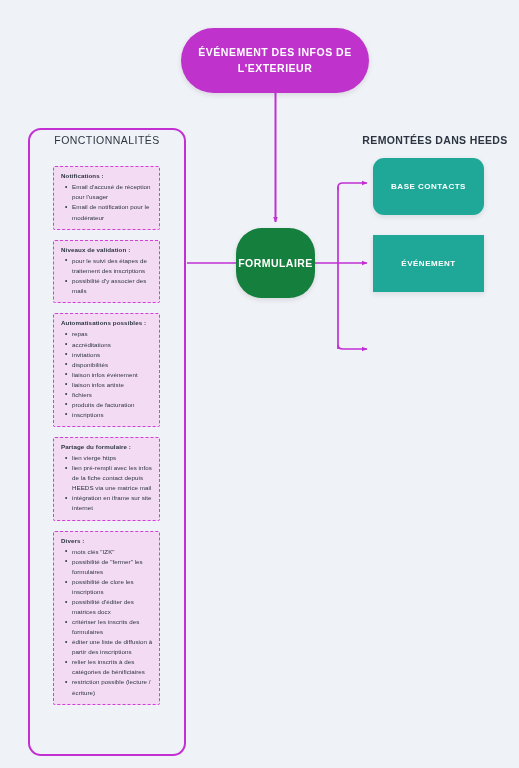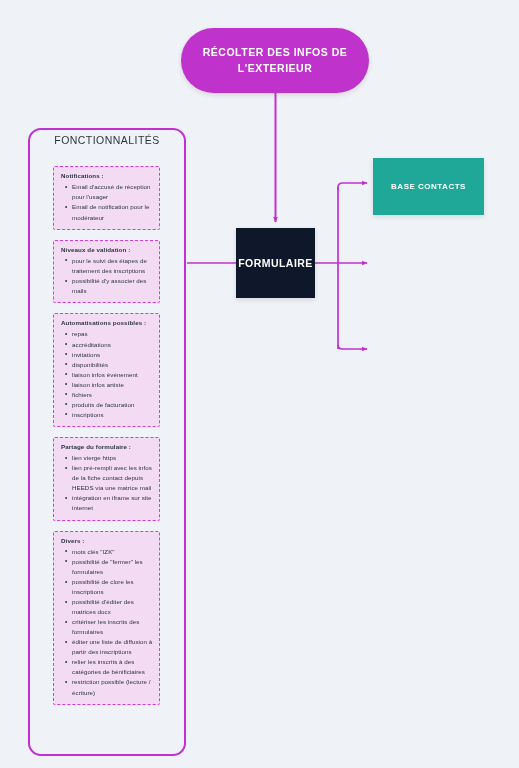--- a/index.html
+++ b/index.html
@@ -57,25 +57,26 @@
     padding: 0 16px;
   }
 
   
   .node-form {
     position: absolute;
     left: 236px;
     top: 228px;
     width: 79px;
     height: 70px;
-    background: #0f172a;
+    background: #15803d;
     display: flex;
     align-items: center;
     justify-content: center;
     box-shadow: 0 2px 5px rgba(60,40,80,.13);
+    border-radius: 26px;
   }
   .node-form-label {
     color: #ffffff;
     font-size: 10.5px;
     font-weight: bold;
     letter-spacing: .45px;
   }
 
   
   .panel {
@@ -166,21 +167,21 @@
     align-items: center;
     justify-content: center;
     box-shadow: 0 2px 5px rgba(40,70,70,.13);
   }
   .tnode-label {
     color: #ffffff;
     font-size: 8px;
     font-weight: bold;
     letter-spacing: .5px;
   }
-  #tnode-0 { top: 158px; }
+  #tnode-0 { top: 158px; border-radius: 11px; }
   #tnode-1 { top: 235px; }
   #tnode-2 { top: 321px; }
 </style>
 </head>
 <body>
 
 <div id="canvas">
 
   <svg id="wires" viewBox="0 0 519 768" width="519" height="768" xmlns="http://www.w3.org/2000/svg">
     <defs>
@@ -196,21 +197,21 @@
     <path d="M315,263 L367,263" stroke="#c230d4" stroke-width="1.7" fill="none" marker-end="url(#arw)"></path>
 
     <path d="M338,187 L338,349" stroke="#c230d4" stroke-width="1.7" fill="none"></path>
 
     <path d="M338,190 L338,187 Q338,183 343,183 L367,183" stroke="#c230d4" stroke-width="1.7" fill="none" marker-end="url(#arw)"></path>
 
     <path d="M338,345 Q338,349 343,349 L367,349" stroke="#c230d4" stroke-width="1.7" fill="none" marker-end="url(#arw)"></path>
   </svg>
 
   <div class="pill">
-    <span class="pill-label">RÉCOLTER DES INFOS DE L'EXTERIEUR</span>
+    <span class="pill-label">ÉVÉNEMENT DES INFOS DE L'EXTERIEUR</span>
   </div>
 
   <div class="node-form">
     <span class="node-form-label">FORMULAIRE</span>
   </div>
 
   <div class="panel"></div>
   <div class="panel-title">FONCTIONNALITÉS</div>
   <div class="cards" id="cards">
       <div class="card">
@@ -257,18 +258,22 @@
           <li>possibilité de clore les inscriptions</li>
           <li>possibilité d'éditer des matrices docx</li>
           <li>critériser les inscrits des formulaires</li>
           <li>éditer une liste de diffusion à partir des inscriptions</li>
           <li>relier les inscrits à des catégories de bénificiaires</li>
           <li>restriction possible (lecture / écriture)</li>
         </ul>
       </div>
     </div>
 
+  <div class="col-title">REMONTÉES DANS HEEDS</div>
 
   <div class="tnode" id="tnode-0">
     <span class="tnode-label">BASE CONTACTS</span>
   </div>
+  <div class="tnode" id="tnode-1">
+    <span class="tnode-label">ÉVÉNEMENT</span>
+  </div>
 
 </div>
 
 </body></html>

